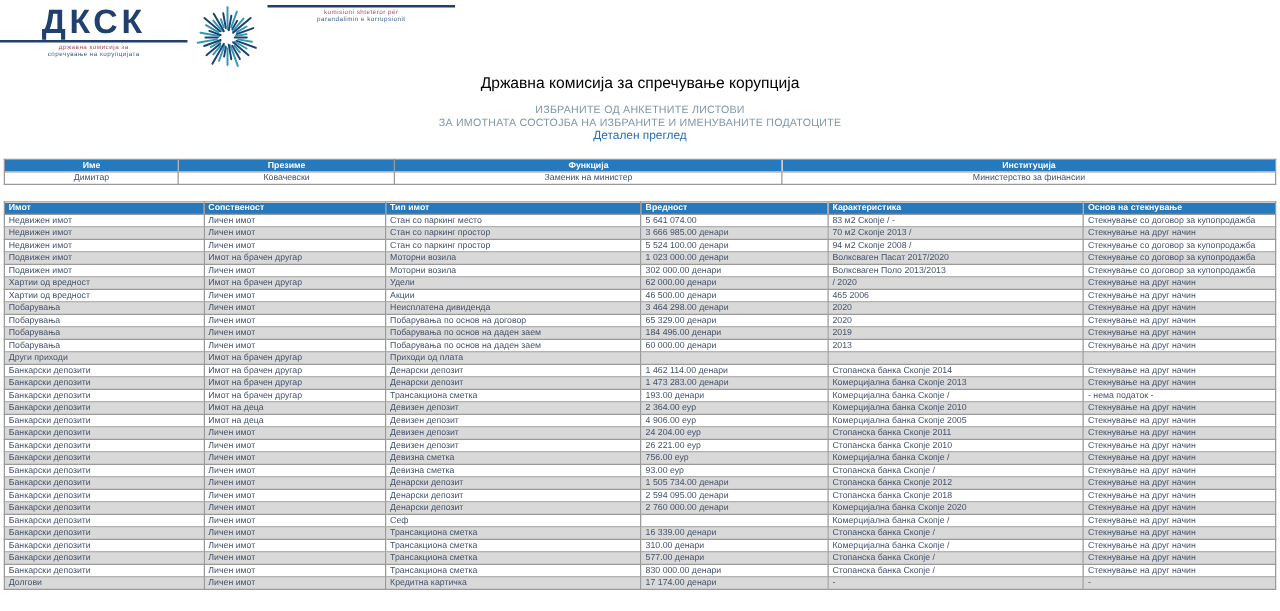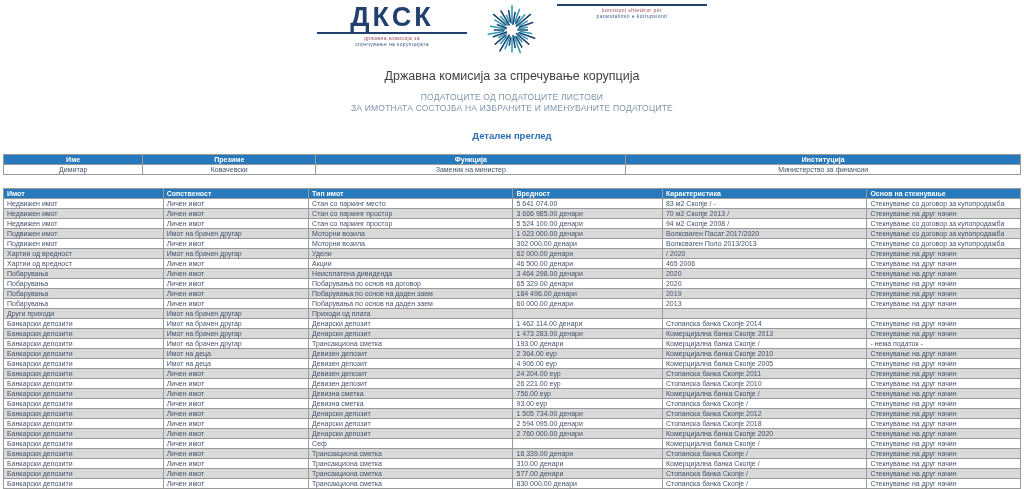--- a/index.html
+++ b/index.html
@@ -2,33 +2,33 @@
 <html><head>
 <meta charset="utf-8">
 <style>
   * { box-sizing: border-box; margin: 0; padding: 0; }
   html,body { width:1024px; height:489px; background:#ffffff; overflow:hidden;
     font-family:"Liberation Sans", sans-serif; }
   .page { width:1024px; height:489px; position:relative; }
 
   
   .header { text-align:center; padding-top:3px; }
-  .logo-row { display:flex; justify-content:center; align-items:flex-start; gap:13px; }
+  .logo-row { display:flex; justify-content:flex-start; align-items:flex-start; gap:0; }
   .wordmark { display:flex; flex-direction:column; align-items:center; }
   .wordmark .acro { font-size:27px; font-weight:bold; letter-spacing:3px; color:#22406e;
     line-height:28px; }
   .wordmark .rule { width:150px; height:2px; background:#22406e; margin-top:1px; }
   .wordmark .sub1 { font-size:5px; color:#a05060; margin-top:1px; letter-spacing:.4px; }
   .wordmark .sub2 { font-size:5px; color:#3a5a8a; letter-spacing:.4px; }
   .starburst { width:64px; height:58px; margin-top:-2px; }
 
-  .org-name { margin-top:10px; font-size:12.5px; color:#404040; }
+  .org-name { font-size:12.5px; color:#000000; }
   .subtitle { margin-top:9px; font-size:8.5px; line-height:10.5px; color:#8095a8;
     letter-spacing:.2px; }
-  .view-title { margin-top:17px; font-size:9.5px; color:#2a6db5;font-weight:bold; }
+  .view-title { font-size:9.5px; color:#2a6db5; }
 
   
   table { border-collapse:collapse; width:1018px; margin:0 auto; table-layout:fixed; }
   th, td { border:1px solid #9a9a9a; font-size:7px; padding:0 3px; height:9.6px;
     line-height:9px; overflow:hidden; white-space:nowrap; }
   th { background:#2779bd; color:#ffffff; font-weight:bold; }
 
   .person-table { margin-top:13px; }
   .person-table th { text-align:center; }
   .person-table td { text-align:center; color:#44536a; background:#ffffff; }
@@ -105,21 +105,21 @@
       </div>
       <div class="wordmark">
         <div class="rule"></div>
         <div class="sub1">komisioni shtetëror për</div>
         <div class="sub2">parandalimin e korrupsionit</div>
       </div>
     </div>
 
     <div class="org-name">Државна комисија за спречување корупција</div>
     <div class="subtitle">
-      <div>ПОДАТОЦИТЕ ОД ПОДАТОЦИТЕ ЛИСТОВИ</div>
+      <div>ИЗБРАНИТЕ ОД АНКЕТНИТЕ ЛИСТОВИ</div>
       <div>ЗА ИМОТНАТА СОСТОЈБА НА ИЗБРАНИТЕ И ИМЕНУВАНИТЕ ПОДАТОЦИТЕ</div>
     </div>
     <div class="view-title">Детален преглед</div>
   </div>
 
   <table class="person-table">
     <colgroup>
         <col>
         <col>
         <col>

